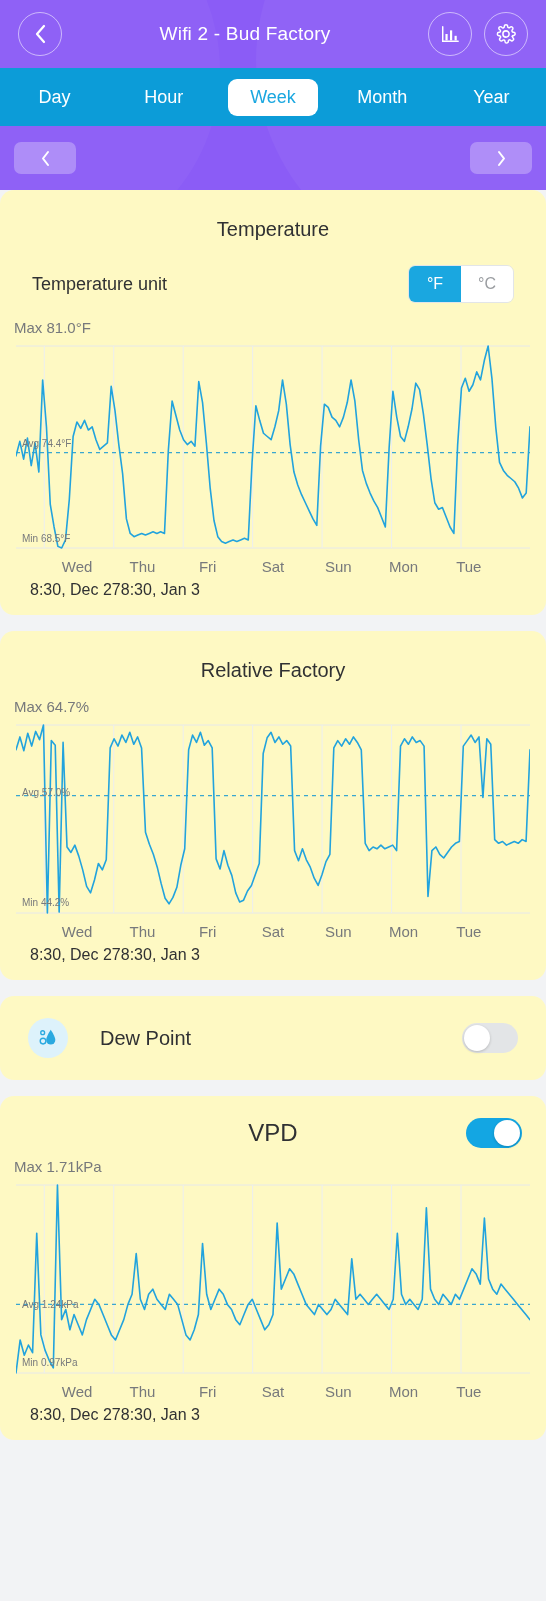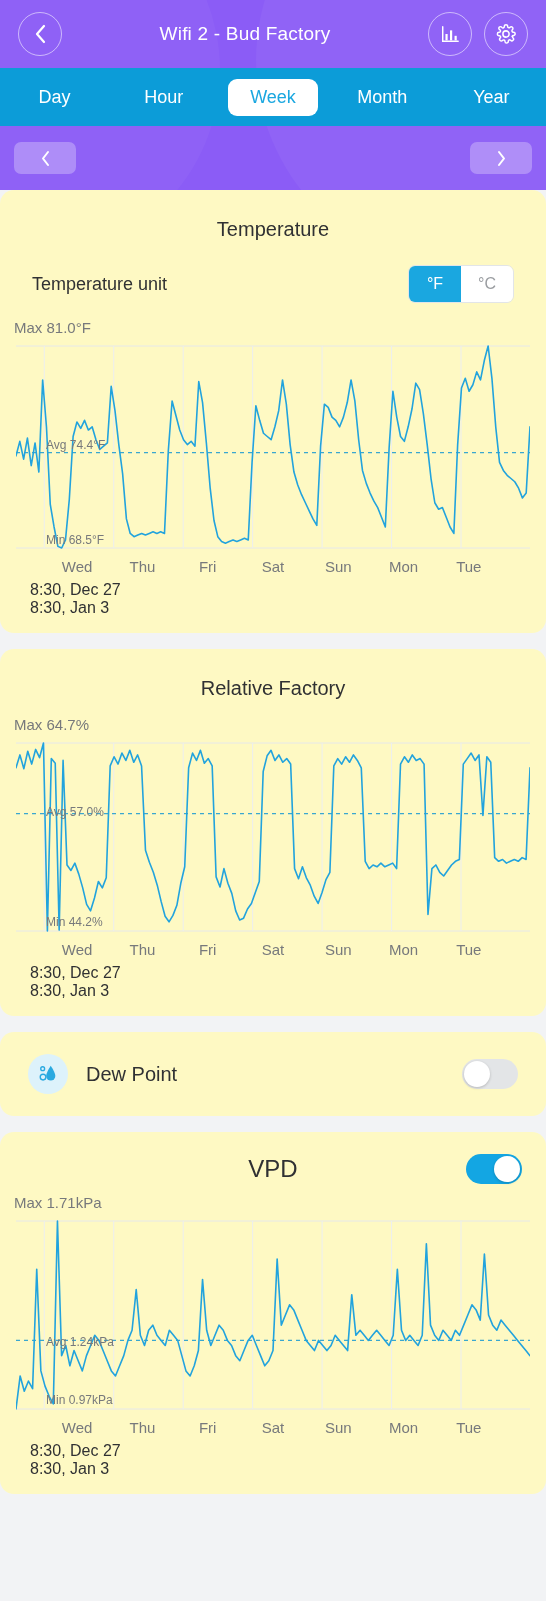--- a/index.html
+++ b/index.html
@@ -94,42 +94,42 @@
   .unit-toggle span.on{ background:#1aa7e0; color:#ffffff; }
 
   
   .chart-wrap{ position:relative; padding:0 16px; }
   .stat-max{
     font-size:15px; color:#77797c; padding:10px 0 4px 14px;
   }
   .chart-box{ position:relative; width:100%; }
   .chart-box svg{ display:block; width:100%; }
   .lbl{
-    position:absolute; font-size:12px; color:#77797c; left:30px;
+    position:absolute; font-size:10px; color:#77797c; left:6px;
     pointer-events:none;
   }
   .xaxis{
     display:flex; padding:4px 16px 0 16px;gap:29px;
   }
   .xaxis span{ flex:1; text-align:center; font-size:15px; color:#77797c; }
   .xaxis .spacer{ flex:0 0 14px; }
   .timerow{
     display:flex; justify-content:flex-start; padding:6px 30px 0 30px;
-    font-size:16px; color:#303133;flex-direction:column;
+    font-size:16px; color:#303133;
   }
 
   
   .dew-row{
     display:flex; align-items:center; padding:22px 28px; height:84px;
   }
   .dew-icon{
     width:40px; height:40px; border-radius:50%; background:#ddf2fb;
     display:flex; align-items:center; justify-content:center; flex:none;
   }
-  .dew-label{ font-size:20px; color:#303133; margin-left:18px; flex:1; }
+  .dew-label{ font-size:20px; color:#303133; margin-left:32px; flex:1; }
   .switch{
     width:56px; height:30px; border-radius:15px; background:#e3e5e7;
     position:relative; flex:none;
   }
   .switch .knob{
     position:absolute; top:2px; left:2px; width:26px; height:26px;
     border-radius:50%; background:#fff; box-shadow:0 1px 3px rgba(0,0,0,.2);
   }
   .switch.on{ background:#13a6e3; }
   .switch.on .knob{ left:28px; }

